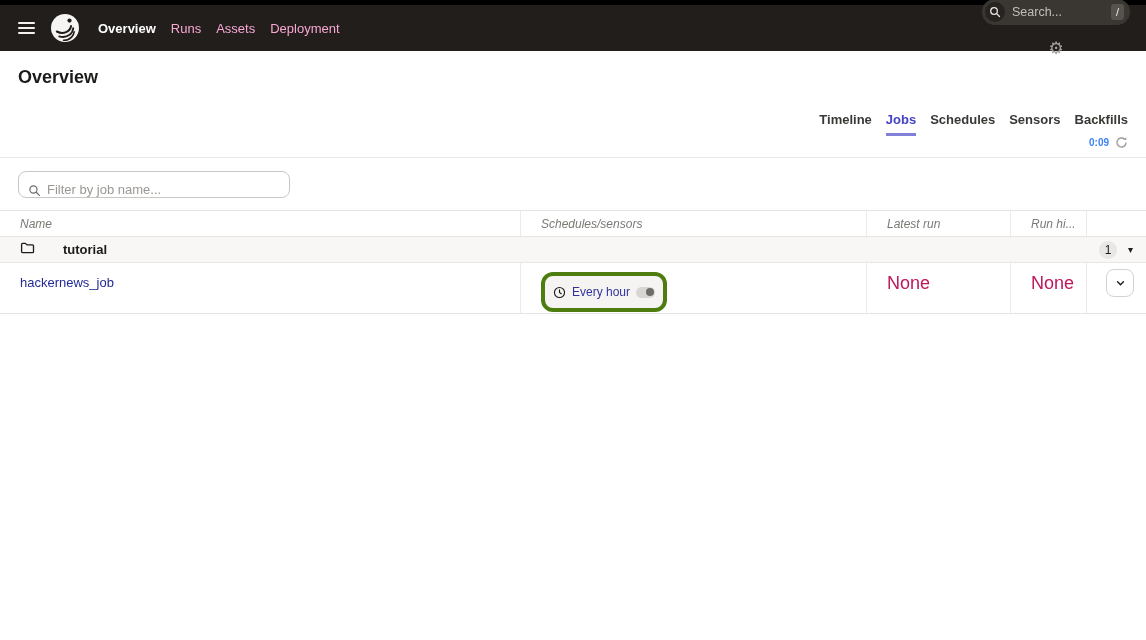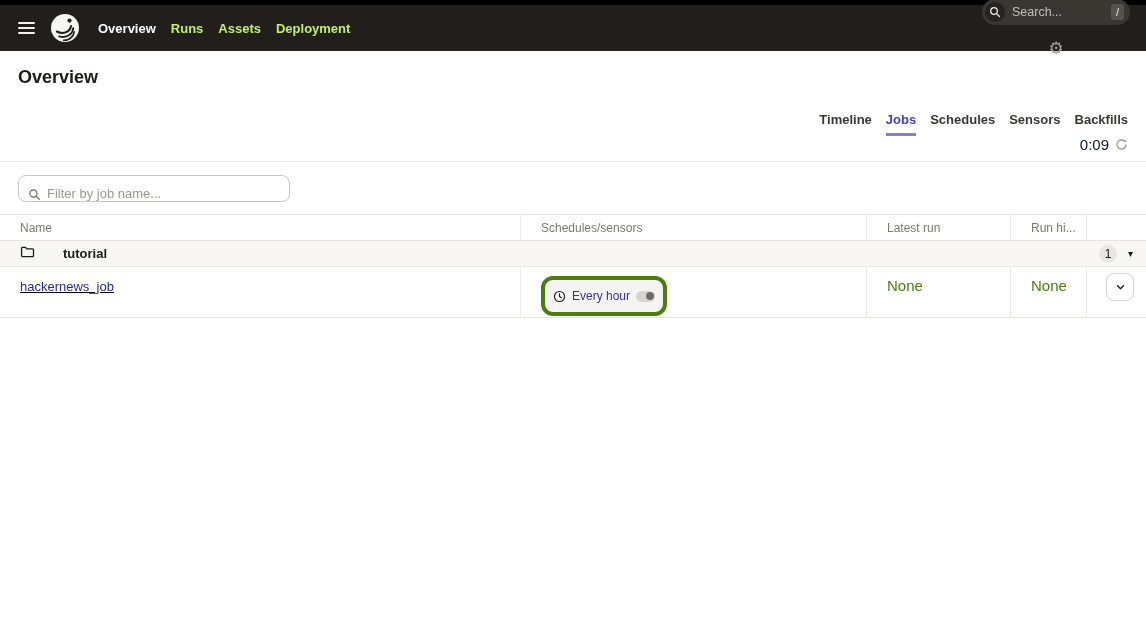--- a/index.html
+++ b/index.html
@@ -15,21 +15,21 @@
   .navbar {
     height:51px; background:#221e1b; border-top:5px solid #000;
     display:flex; align-items:center; justify-content:space-between;
     padding:0 16px;
   }
   .nav-left { display:flex; align-items:center; gap:13px; }
   .hamburger { display:flex; flex-direction:column; gap:3px; background:none; border:none; padding:4px 2px; cursor:pointer; }
   .hamburger span { width:17px; height:2.2px; background:#f4f2f0; border-radius:1px; }
   .logo { display:flex; align-items:center; cursor:pointer; }
   .nav-links { display:flex; gap:15px; margin-left:5px; }
-  .nav-link { font-size:13px; color:#bef264; font-weight:700; cursor:pointer; white-space:nowrap; }
+  .nav-link { font-size:13px; color:#f9a8d4; font-weight:400; cursor:pointer; white-space:nowrap; }
   .nav-link.active { color:#ffffff; font-weight:700; }
 
   .nav-right { display:flex; align-items:center; gap:15px;flex-direction:column; }
   .search-pill {
     display:flex; align-items:center; width:148px; height:26px;
     background:#3a3733; border-radius:13px; padding:0 6px 0 3px; cursor:text;
   }
   .search-icon-circle {
     width:20px; height:20px; border-radius:50%; background:#262320;
     display:flex; align-items:center; justify-content:center; color:#e9e7e4; flex:none;
@@ -43,40 +43,40 @@
 
   .tabbar {
     display:flex; align-items:flex-end; justify-content:space-between;
     margin-top:25px; padding:0 18px 0 18px; border-bottom:1px solid #eceae8;flex-direction:column;
   }
   .tabs { display:flex; gap:14px; }
   .tab { position:relative; font-size:13px; font-weight:600; color:#3a3835; padding-bottom:9px; cursor:pointer; white-space:nowrap; }
   .tab.active { color:#4543c0; }
   .tab.active::after { content:""; position:absolute; left:0; right:0; bottom:0; height:3px; background:#827fd8; }
   .refresh-area { display:flex; align-items:center; gap:6px; padding-bottom:8px; }
-  .refresh-timer { font-size:15px; color:#0f172a; }
+  .refresh-timer { font-size:10px; color:#3b82f6;font-weight:bold; }
   .refresh-icon { display:flex; cursor:pointer; }
 
   
   .filter-row { margin:13px 18px 0; }
   .filter-input {
     display:flex; align-items:flex-end; gap:6px; width:272px; height:27px;
     border:1px solid #c9c7c4; border-radius:8px; padding:0 9px; background:#fff;
   }
   .filter-input svg { flex:none; color:#6e6c68; }
   .filter-input input {
     border:none; outline:none; flex:1; font-size:13px; color:#1c1b1a;
     font-family:inherit; background:transparent; padding:0;
   }
   .filter-input input::placeholder { color:#9b9894; }
 
   
   .jobs-table { margin-top:12px; border-top:1px solid #e5e4e1; }
   .thead, .job-row { display:grid; grid-template-columns:520px 346px 144px 76px 1fr; }
-  .thead { height:26px; border-bottom:1px solid #e5e4e1; }
+  .thead { height:26px; border-bottom:1px solid #e5e4e1;font-style:italic; }
   .th {
     display:flex; align-items:center; height:100%;
     font-size:12px; color:#7b7974; padding-left:20px;
     border-left:1px solid #edebe9; white-space:nowrap; overflow:hidden;
   }
   .th:first-child { border-left:none; }
 
   .group-row {
     display:flex; align-items:center; height:26px; background:#f8f7f6;
     border-bottom:1px solid #e9e7e5; padding:0 13px 0 20px; cursor:pointer;gap:20px;
@@ -85,35 +85,35 @@
   .group-right { margin-left:auto; display:flex; align-items:center; gap:11px; }
   .count-badge {
     min-width:18px; height:18px; border-radius:50%; background:#e9e7e5;
     display:flex; align-items:center; justify-content:center;
     font-size:12px; color:#1c1b1a;
   }
   .caret { font-size:10px; color:#1c1b1a; line-height:1; font-family:"DejaVu Sans", sans-serif; cursor:pointer; }
 
   .job-row { height:51px; border-bottom:1px solid #e5e4e1; background:#fff; }
   .cell { border-left:1px solid #edebe9; padding:10px 0 0 20px; }
-  .cell:first-child { border-left:none;text-decoration:underline; }
+  .cell:first-child { border-left:none; }
   .job-link { font-size:13px; color:#222a95; cursor:pointer; text-decoration:none; }
   .cell.schedule { padding-top:9px; }
   .schedule-pill {
     display:inline-flex; align-items:center; gap:6px; height:22px;
     background:#f5f4f3; border:4px solid #4d7c0f; border-radius:12px; padding:16px 8px;
   }
   .schedule-pill .pill-label { font-size:12px; color:#32329a; }
   .clock { display:flex; }
   .toggle { width:19px; height:11px; border-radius:6px; background:#d8d6d3; position:relative; cursor:pointer; flex:none; }
   .toggle::after {
     content:""; position:absolute; right:1.5px; top:1.5px; width:8px; height:8px;
     border-radius:50%; background:#6f6c68;
   }
-  .none-text { font-size:15px; color:#4d7c0f; }
+  .none-text { font-size:18px; color:#be185d; }
   .cell.actions { padding:6px 0 0 19px; }
   .expand-btn {
     width:28px; height:28px; border:1px solid #d5d3d0; border-radius:8px; background:#fff;
     display:flex; align-items:center; justify-content:center; cursor:pointer; padding:0;
   }
 </style>
 </head>
 <body>
 
 <header class="navbar">

